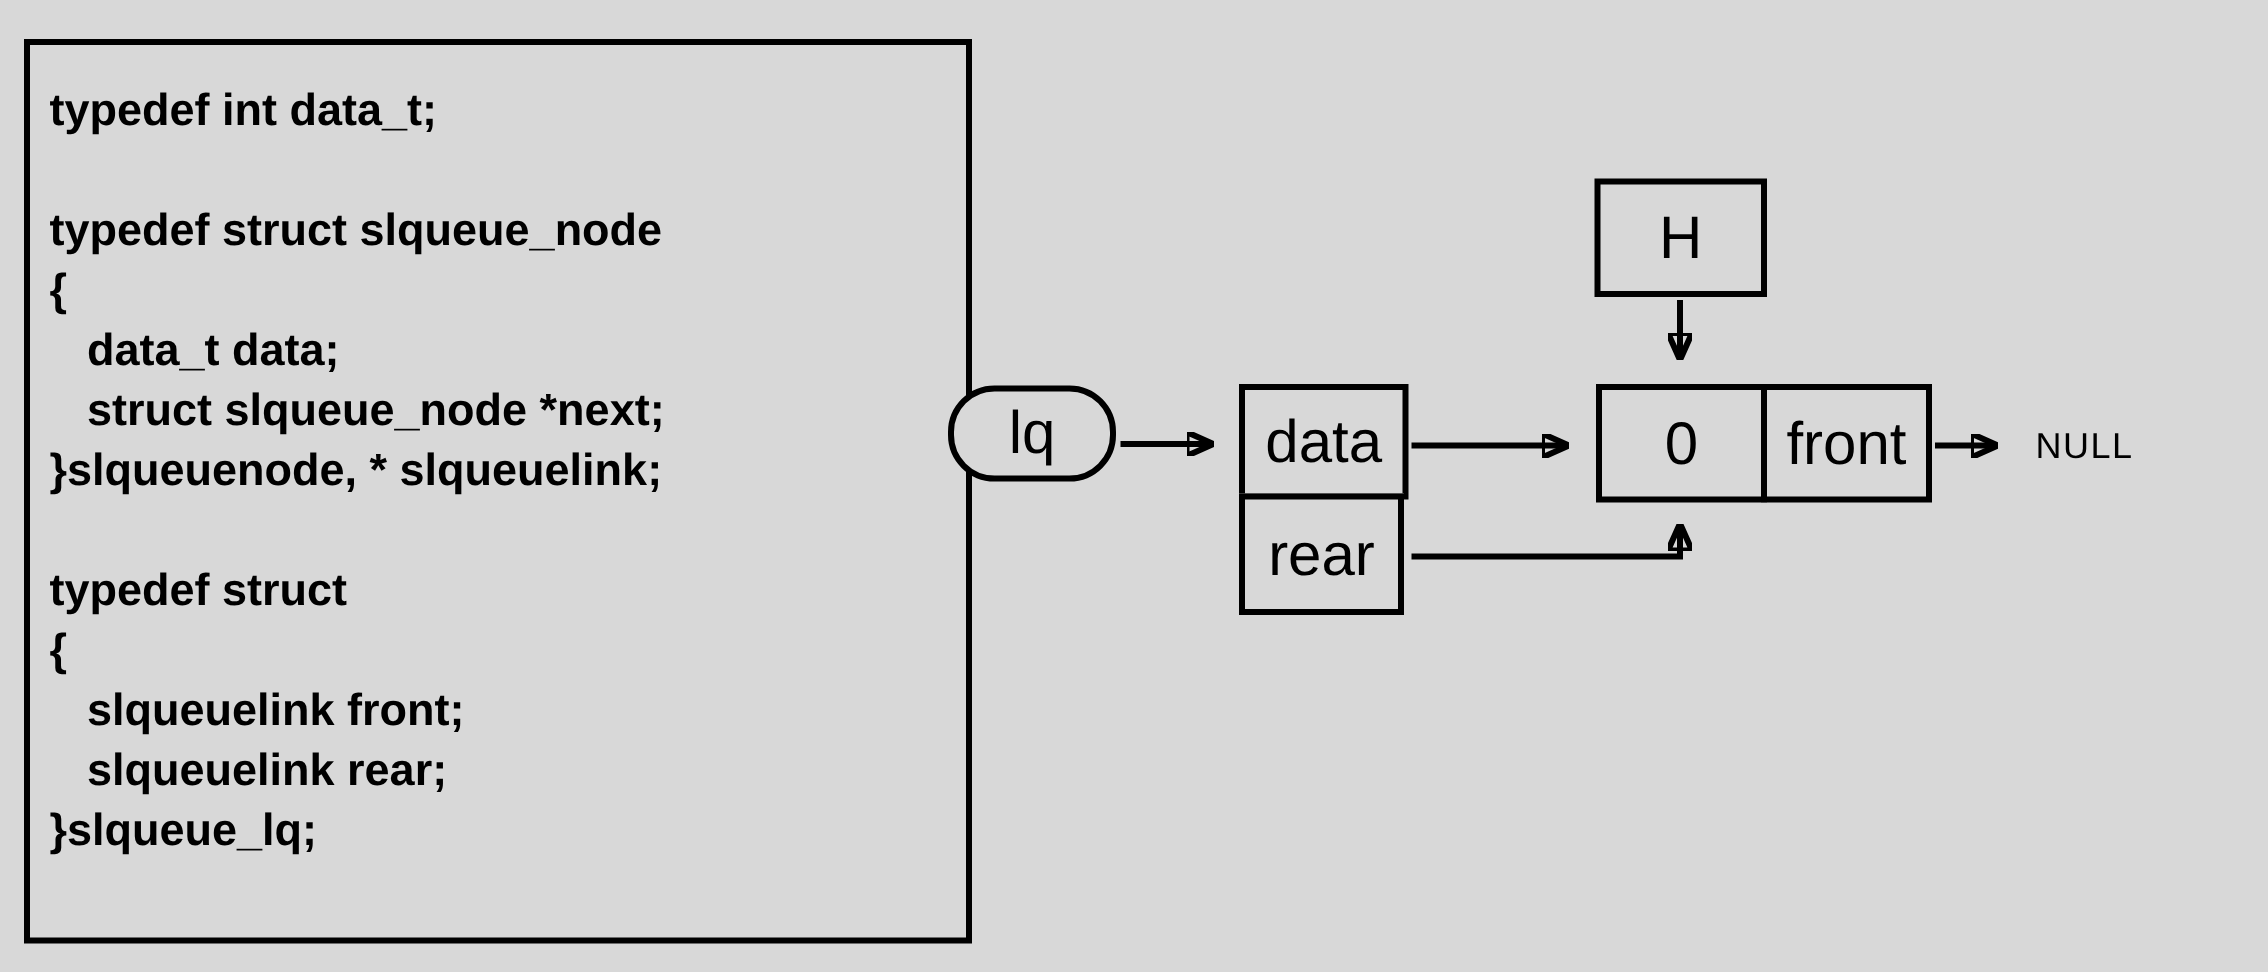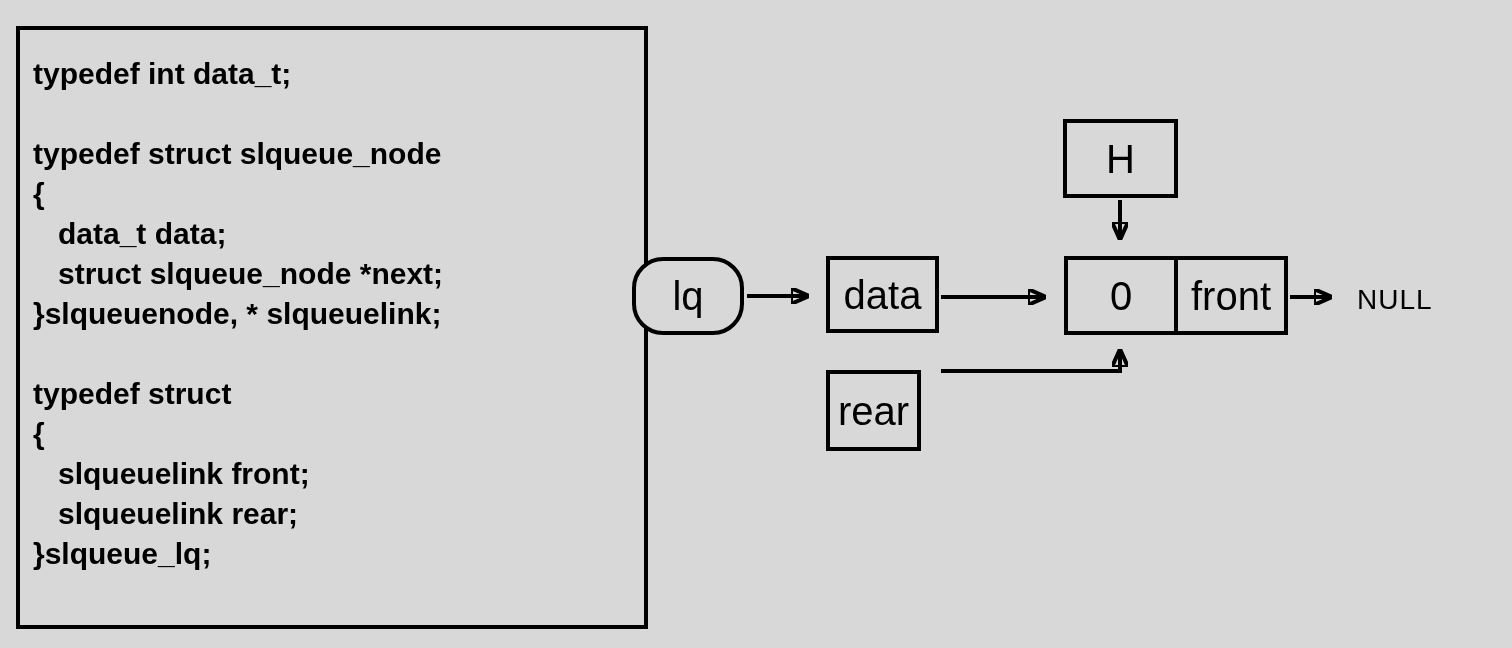--- a/index.html
+++ b/index.html
@@ -46,31 +46,31 @@
     border: 4px solid var(--ink);
     box-sizing: border-box;
     background: var(--bg);
     display: flex;
     align-items: center;
     justify-content: center;
     font-size: 40px;
     font-weight: 400;
     line-height: 1;
   }
-  .lq-box      { left: 632px;  top: 257px; width: 112px; height: 78px; border-radius: 31px; }
+  .lq-box      { left: 632px;  top: 257px; width: 112px; height: 64px; border-radius: 31px; }
   .front-cell  { left: 826px;  top: 256px; width: 113px; height: 77px; }
-  .rear-cell   { left: 826px;  top: 329px; width: 95px; height: 81px; margin-top: 41px; }
+  .rear-cell   { left: 826px;  top: 329px; width: 110px; height: 81px; }
   .head-box    { left: 1063px; top: 119px; width: 115px; height: 79px; }
   .node-data-cell { left: 1064px; top: 256px; width: 114px; height: 79px; }
   .node-next-cell { left: 1174px; top: 256px; width: 114px; height: 79px; }
   .null-label {
     position: absolute;
     left: 1357px;
     top: 284px;
-    font-size: 28px;
+    font-size: 24px;
     font-weight: 500;
     letter-spacing: 1px;
   }
   
   .arrows {
     position: absolute;
     left: 0;
     top: 0;
     pointer-events: none;
   }

